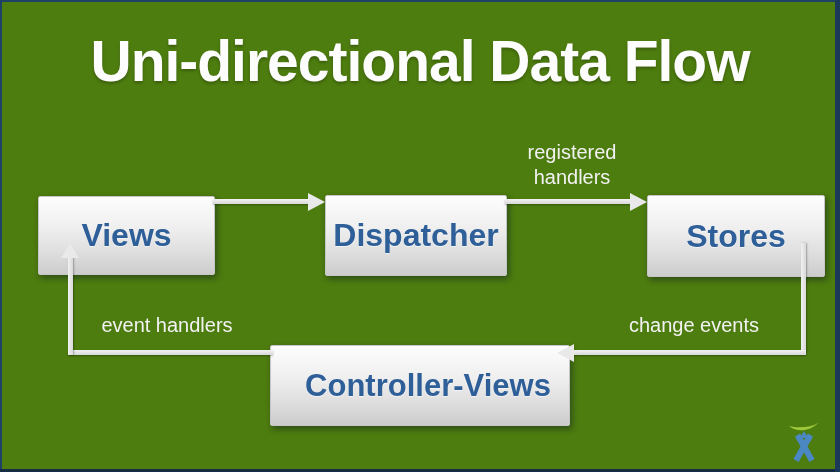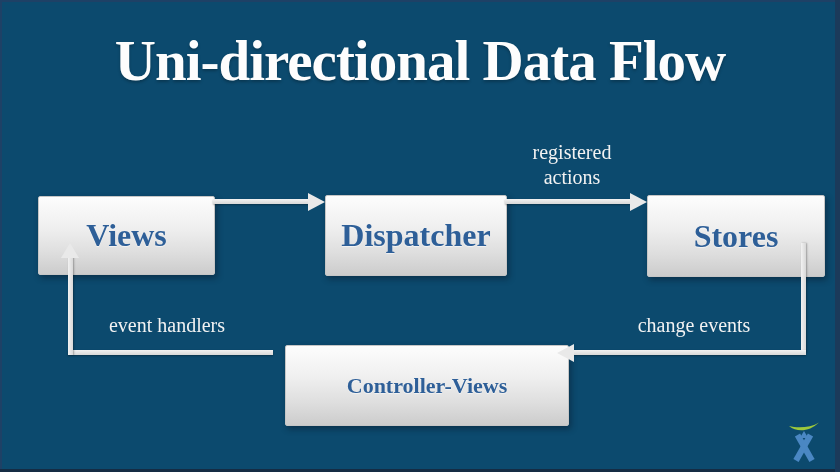--- a/index.html
+++ b/index.html
@@ -1,21 +1,21 @@
 <!DOCTYPE html>
 <html><head>
 <meta charset="utf-8">
 <style>
   html,body{margin:0;padding:0;background:#0d1924;}
   .slide{
     position:relative;
     width:840px;height:472px;
-    background:#0c4a6e;
+    background:#4d7c0f;
     overflow:hidden;
-    font-family:Liberation Serif, serif;
+    font-family:Liberation Sans, sans-serif;
     box-shadow: inset -5px 0 0 #1b3a5a,
                 inset 0 -3px 0 #152c44,
                 inset 2px 0 0 #1e4166,
                 inset 0 2px 0 #1e4166;
   }
   .title{
     position:absolute;left:0;top:28px;width:100%;
     text-align:center;
     font-size:57px;font-weight:bold;letter-spacing:-1px;
     color:#fdfdfd;
@@ -31,21 +31,21 @@
     box-shadow:2px 3px 6px rgba(8,20,36,0.45);
     color:#2e5f98;
     font-weight:bold;
     font-size:32px;
     text-shadow:0 1px 1px rgba(255,255,255,0.6);
     margin-top:32px;
   }
   .node-views{left:38px;top:164px;width:175px;height:77px;}
   .node-dispatcher{left:325px;top:163px;width:180px;height:79px;}
   .node-stores{left:647px;top:163px;width:176px;height:80px;}
-  .node-controller{left:285px;top:313px;width:282px;height:79px;font-size:22px;}
+  .node-controller{left:270px;top:313px;width:282px;height:79px;font-size:31px;padding-left:16px;}
   .seg{
     position:absolute;background:linear-gradient(180deg,#f2f2f2,#d8d8d8);
     box-shadow:0 1px 2px rgba(0,0,0,0.3);
   }
   .seg-v{background:linear-gradient(90deg,#f2f2f2,#d8d8d8);box-shadow:1px 0 2px rgba(0,0,0,0.3);}
   .head{position:absolute;width:0;height:0;}
   .head-right{border-top:9px solid transparent;border-bottom:9px solid transparent;border-left:17px solid #e9e9e9;}
   .head-left{border-top:9px solid transparent;border-bottom:9px solid transparent;border-right:17px solid #e9e9e9;}
   .head-up{border-left:9px solid transparent;border-right:9px solid transparent;border-bottom:15px solid #e9e9e9;}
   .flow-label{
@@ -88,21 +88,21 @@
   <div class="head head-right" style="left:630px;top:193px;"></div>
 
   <div class="seg seg-v" style="left:801px;top:243px;width:5px;height:110px;"></div>
   <div class="seg" style="left:572px;top:350px;width:234px;height:5px;"></div>
   <div class="head head-left" style="left:557px;top:344px;"></div>
 
   <div class="seg" style="left:68px;top:350px;width:205px;height:5px;"></div>
   <div class="seg seg-v" style="left:68px;top:256px;width:5px;height:99px;"></div>
   <div class="head head-up" style="left:61px;top:243px;"></div>
 
-  <div class="flow-label lbl-registered">registered actions</div>
+  <div class="flow-label lbl-registered">registered handlers</div>
   <div class="flow-label lbl-change">change events</div>
   <div class="flow-label lbl-events">event handlers</div>
 
   <svg class="logo" viewBox="0 0 32 44">
     <path d="M1 7 C 9 13.5, 21 13, 31 3.5 C 23 8.5, 10 9.5, 1 7 Z" fill="#9dc83b"></path>
     <polygon points="16,12 11.8,19 20.2,19" fill="#4a87c3"></polygon>
     <path d="M9.5 16 L24 41.5" stroke-width="6" fill="none" stroke="#4a87c3"></path>
     <path d="M22.5 16 L8 41.5" stroke-width="6" fill="none" stroke="#4a87c3"></path>
   </svg>
 

